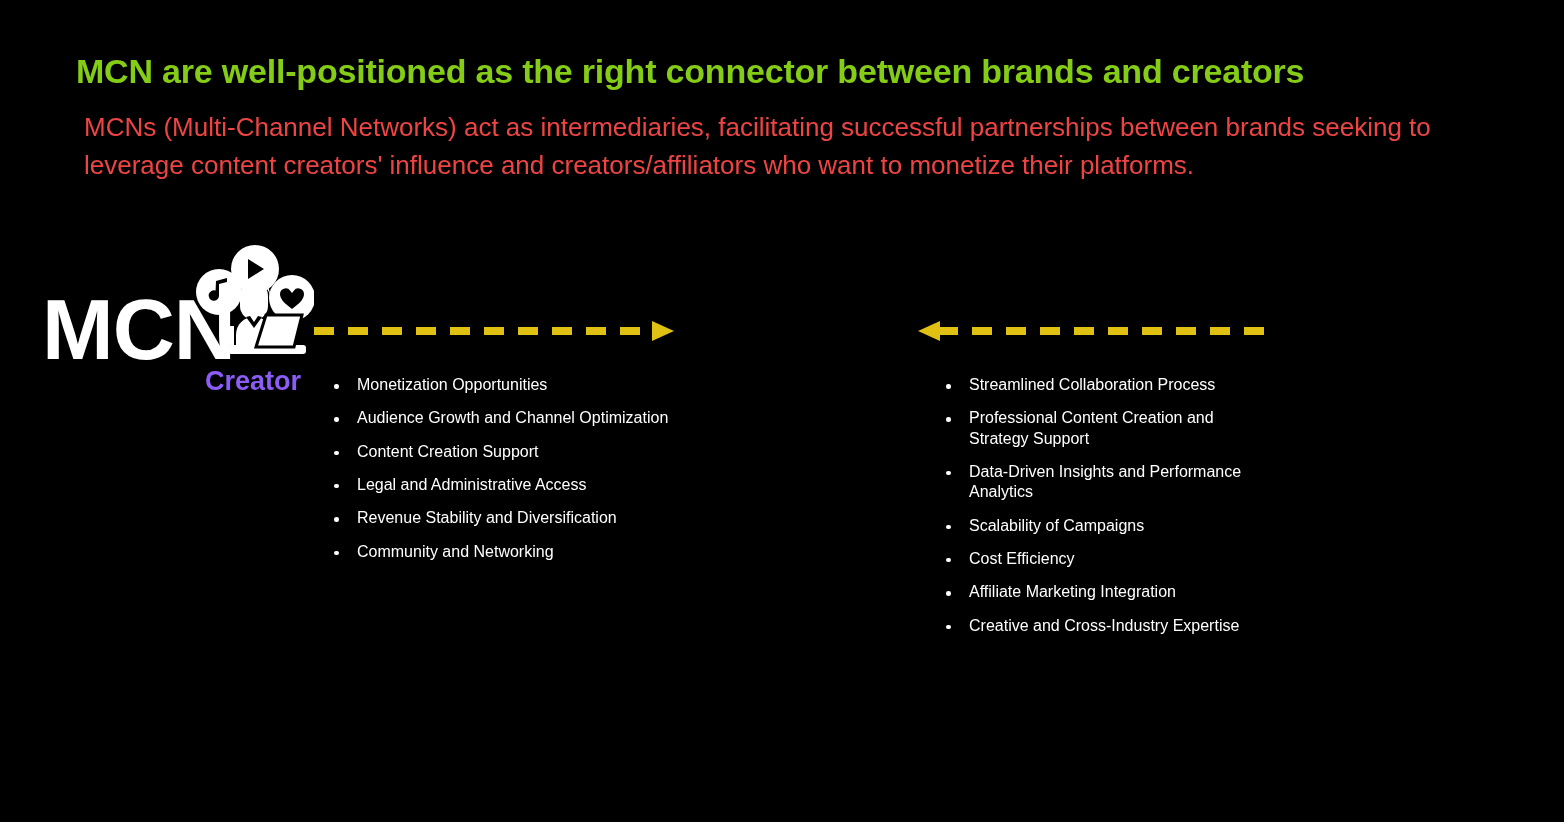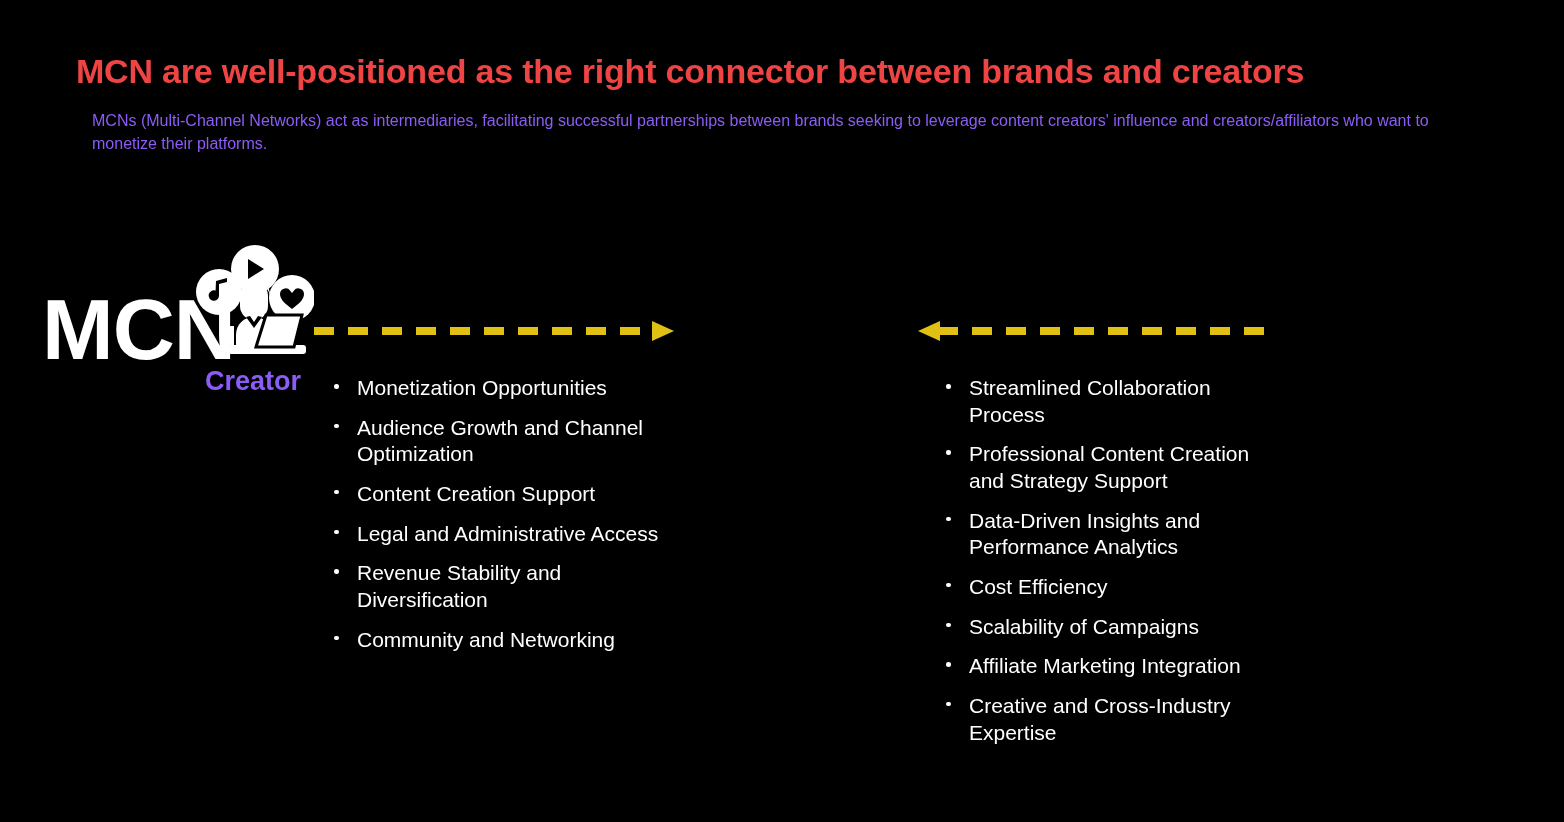--- a/index.html
+++ b/index.html
@@ -19,32 +19,32 @@
   
   .header {
     position: absolute;
     left: 76px;
     top: 52px;
     width: 1420px;
   }
   .slide-title {
     font-size: 34px;
     font-weight: bold;
-    color: #ef4444;
+    color: #84cc16;
     letter-spacing: -0.2px;
     line-height: 1.15;
     margin: 0;
     white-space: nowrap;
   }
   .slide-subtitle {
-    margin: 16px;
+    margin: 8px;
     margin-top: 18px;
-    font-size: 16px;
+    font-size: 26px;
     font-weight: normal;
-    color: #8b5cf6;
+    color: #ef4444;
     line-height: 1.45;
     width: 1375px;
   }
 
   
   .diagram {
     position: absolute;
     left: 0;
     top: 238px;
     width: 1564px;
@@ -109,21 +109,21 @@
 
   ul.bullet-list {
     list-style: none;
     margin: 0;
     padding: 0;
   }
   ul.bullet-list li {
     position: relative;
     padding-left: 27px;
     margin-bottom: 13px;
-    font-size: 21px;
+    font-size: 16px;
     line-height: 1.27;
     color: #ffffff;
   }
   ul.bullet-list li::before {
     content: "";
     position: absolute;
     left: 4px;
     top: 9px;
     width: 4.5px;
     height: 4.5px;
@@ -213,18 +213,18 @@
       <li>Revenue Stability and Diversification</li>
       <li>Community and Networking</li>
     </ul>
 </div>
 
 <div class="bullets right-col">
   <ul class="bullet-list" id="brand-list">
       <li>Streamlined Collaboration Process</li>
       <li>Professional Content Creation and Strategy Support</li>
       <li>Data-Driven Insights and Performance Analytics</li>
+      <li>Scalability of Campaigns</li>
       <li>Cost Efficiency</li>
-      <li>Scalability of Campaigns</li>
       <li>Affiliate Marketing Integration</li>
       <li>Creative and Cross-Industry Expertise</li>
     </ul>
 </div>
 
 </body></html>

